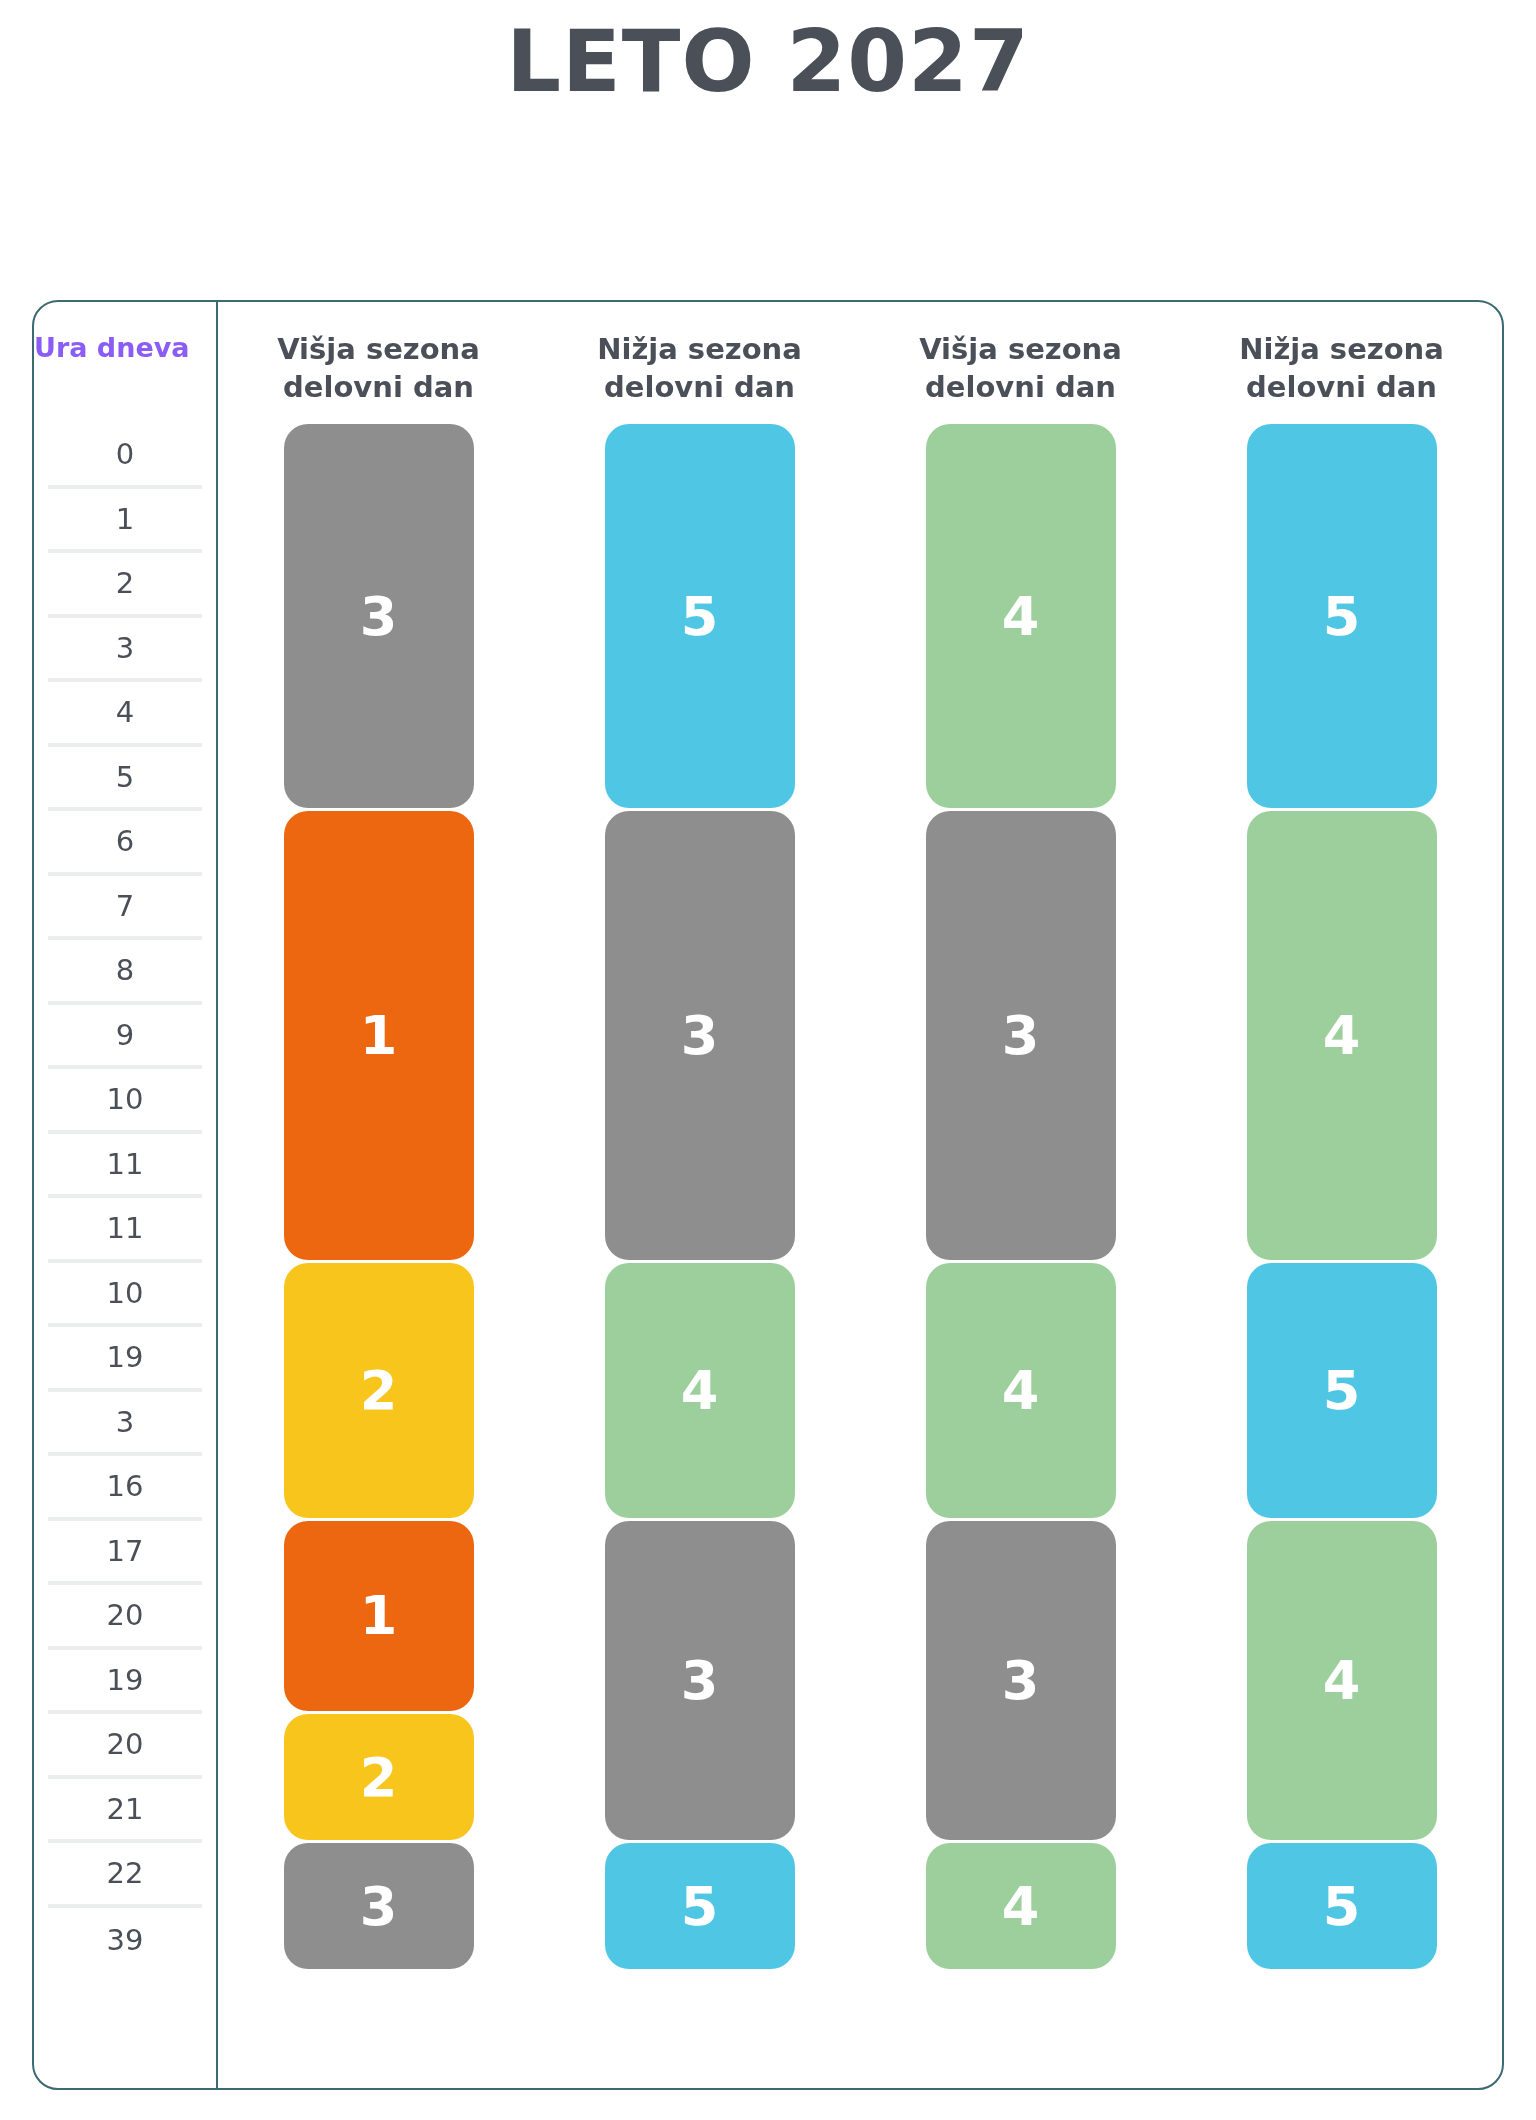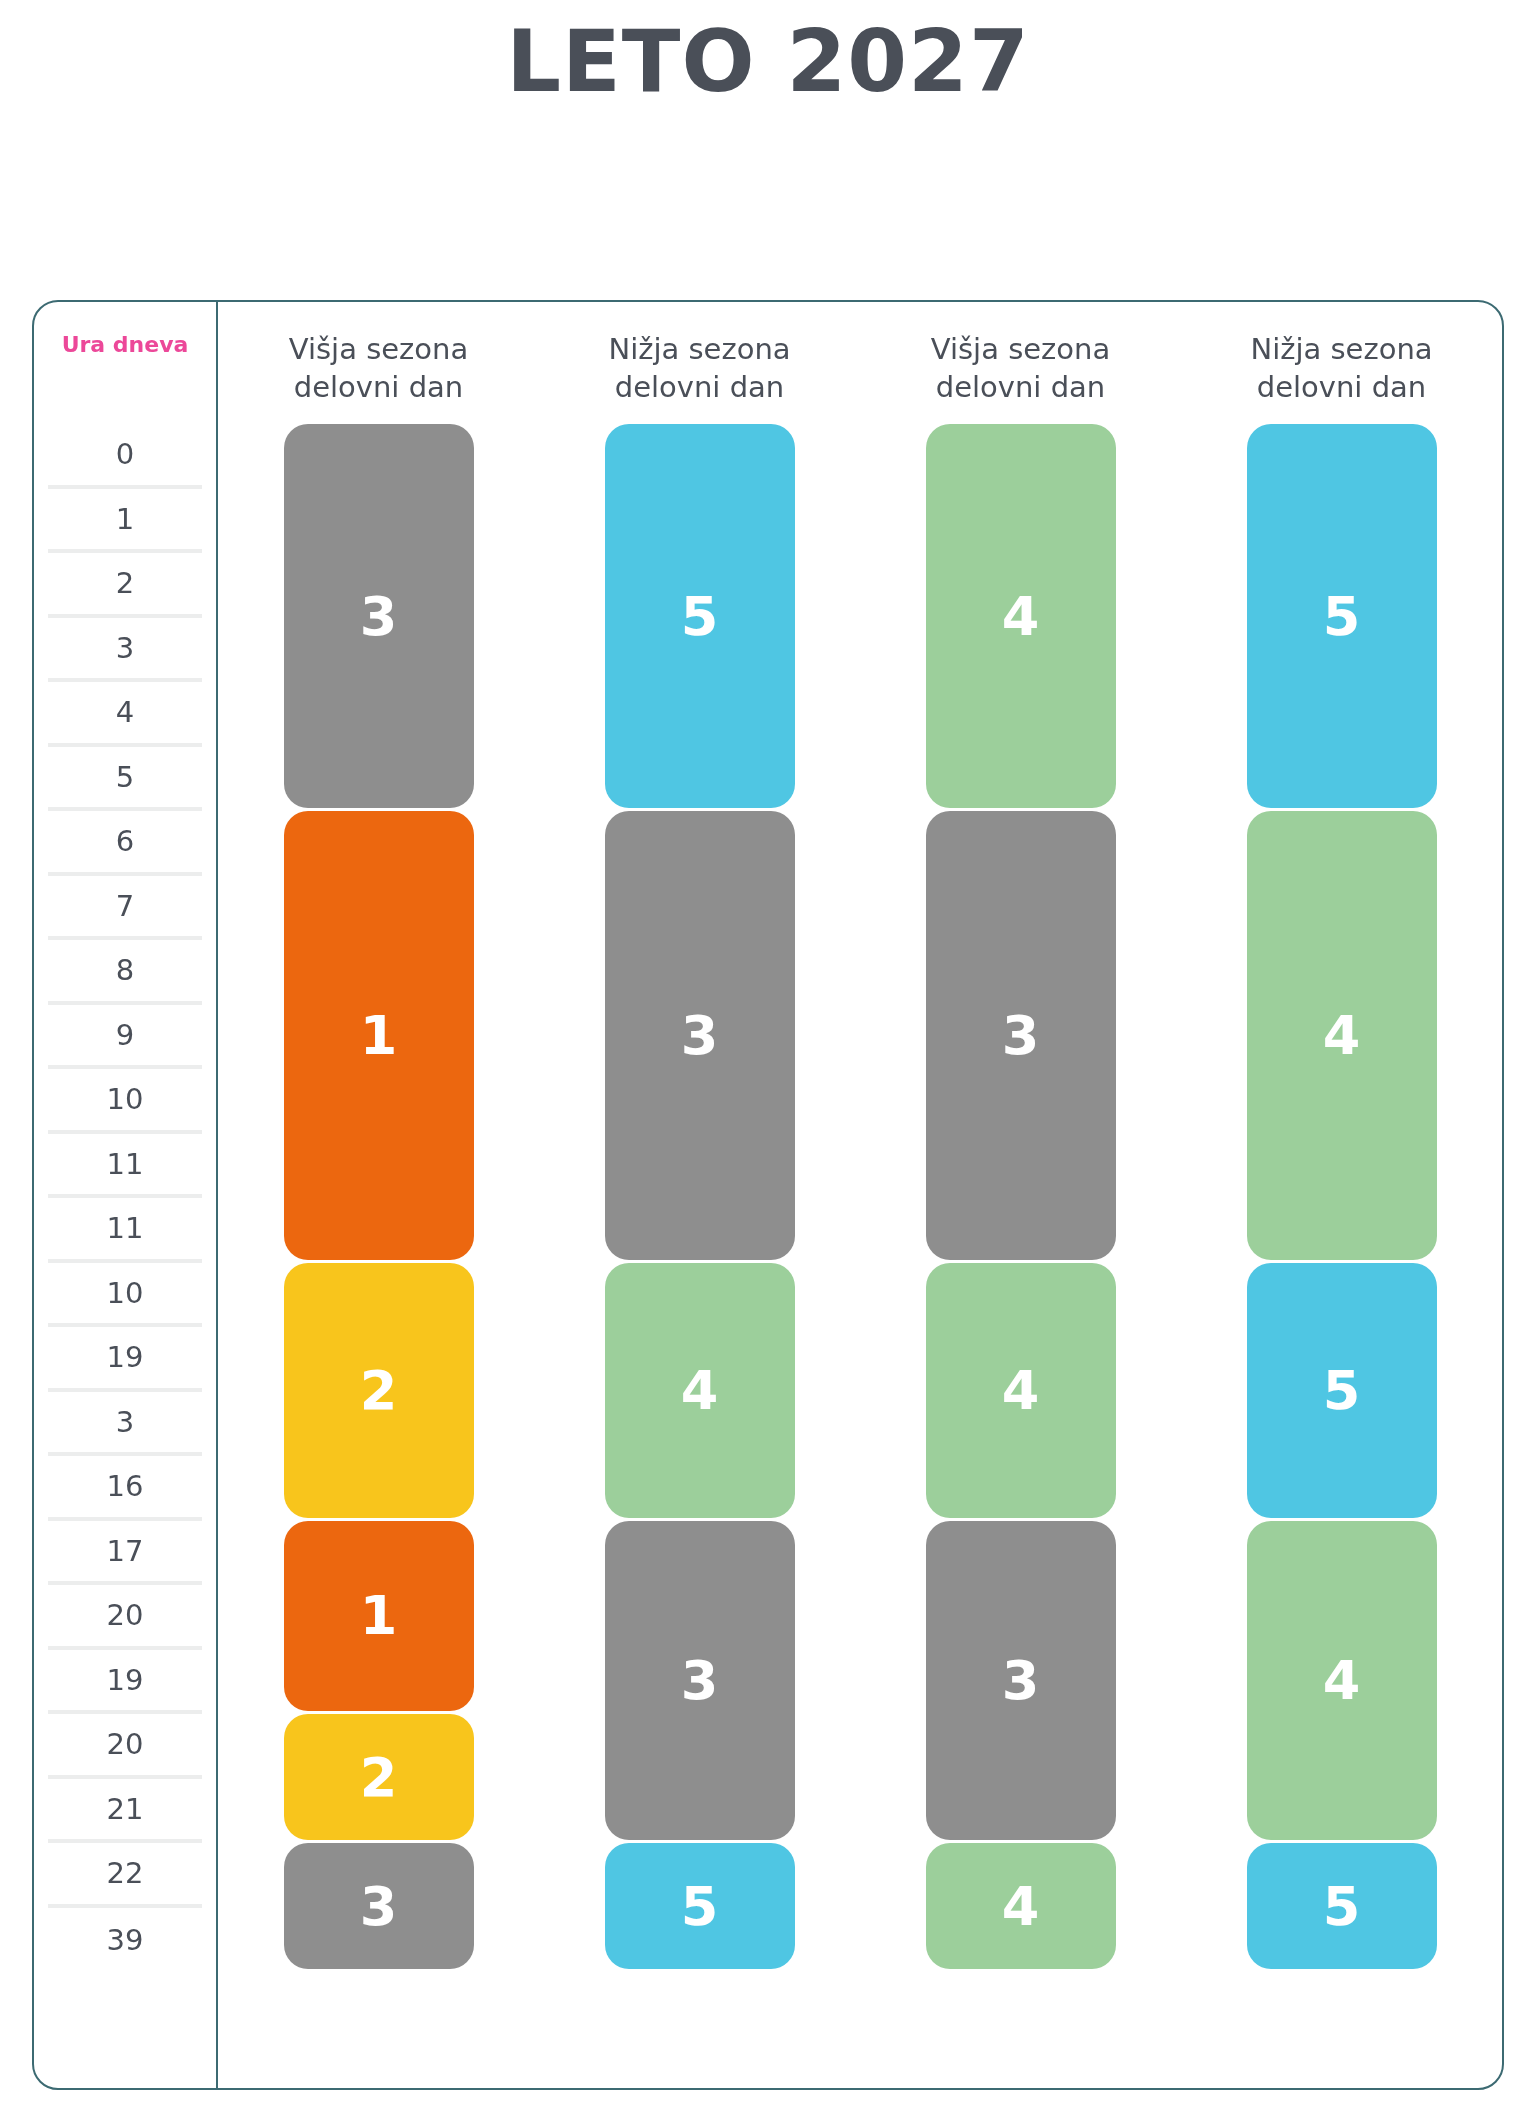--- a/index.html
+++ b/index.html
@@ -56,26 +56,26 @@
   
   .hour-col {
     width: 184px;
     flex: 0 0 184px;
     position: relative;
     border-right: 2px solid #3c6a72;
     padding-top: 20px;
   }
 
   .hour-head {
-    text-align: center;
-    font-family: "DejaVu Sans", sans-serif;
-    font-weight: 700;
-    font-size: 22px;
+    text-align: left;
+    font-family: "DejaVu Sans", sans-serif;
+    font-weight: 700;
+    font-size: 27px;
     line-height: 1.32;
-    color: #ec4899;
+    color: #8b5cf6;
     height: 96px;
     padding-top: 8px;
   }
 
   .hour-list {
     position: relative;
     margin-top: 6px;
   }
 
   .hour-cell {
@@ -106,21 +106,21 @@
     flex-direction: column;
     align-items: center;
     position: relative;
   }
 
   .col-head {
     height: 96px;
     padding-top: 8px;
     text-align: center;
     font-family: "DejaVu Sans", sans-serif;
-    font-weight: 400;
+    font-weight: 700;
     font-size: 29px;
     line-height: 1.32;
     color: #4a4f58;
     white-space: pre-line;
   }
 
   .blocks {
     width: 190px;
     margin-top: 6px;
     display: flex;

